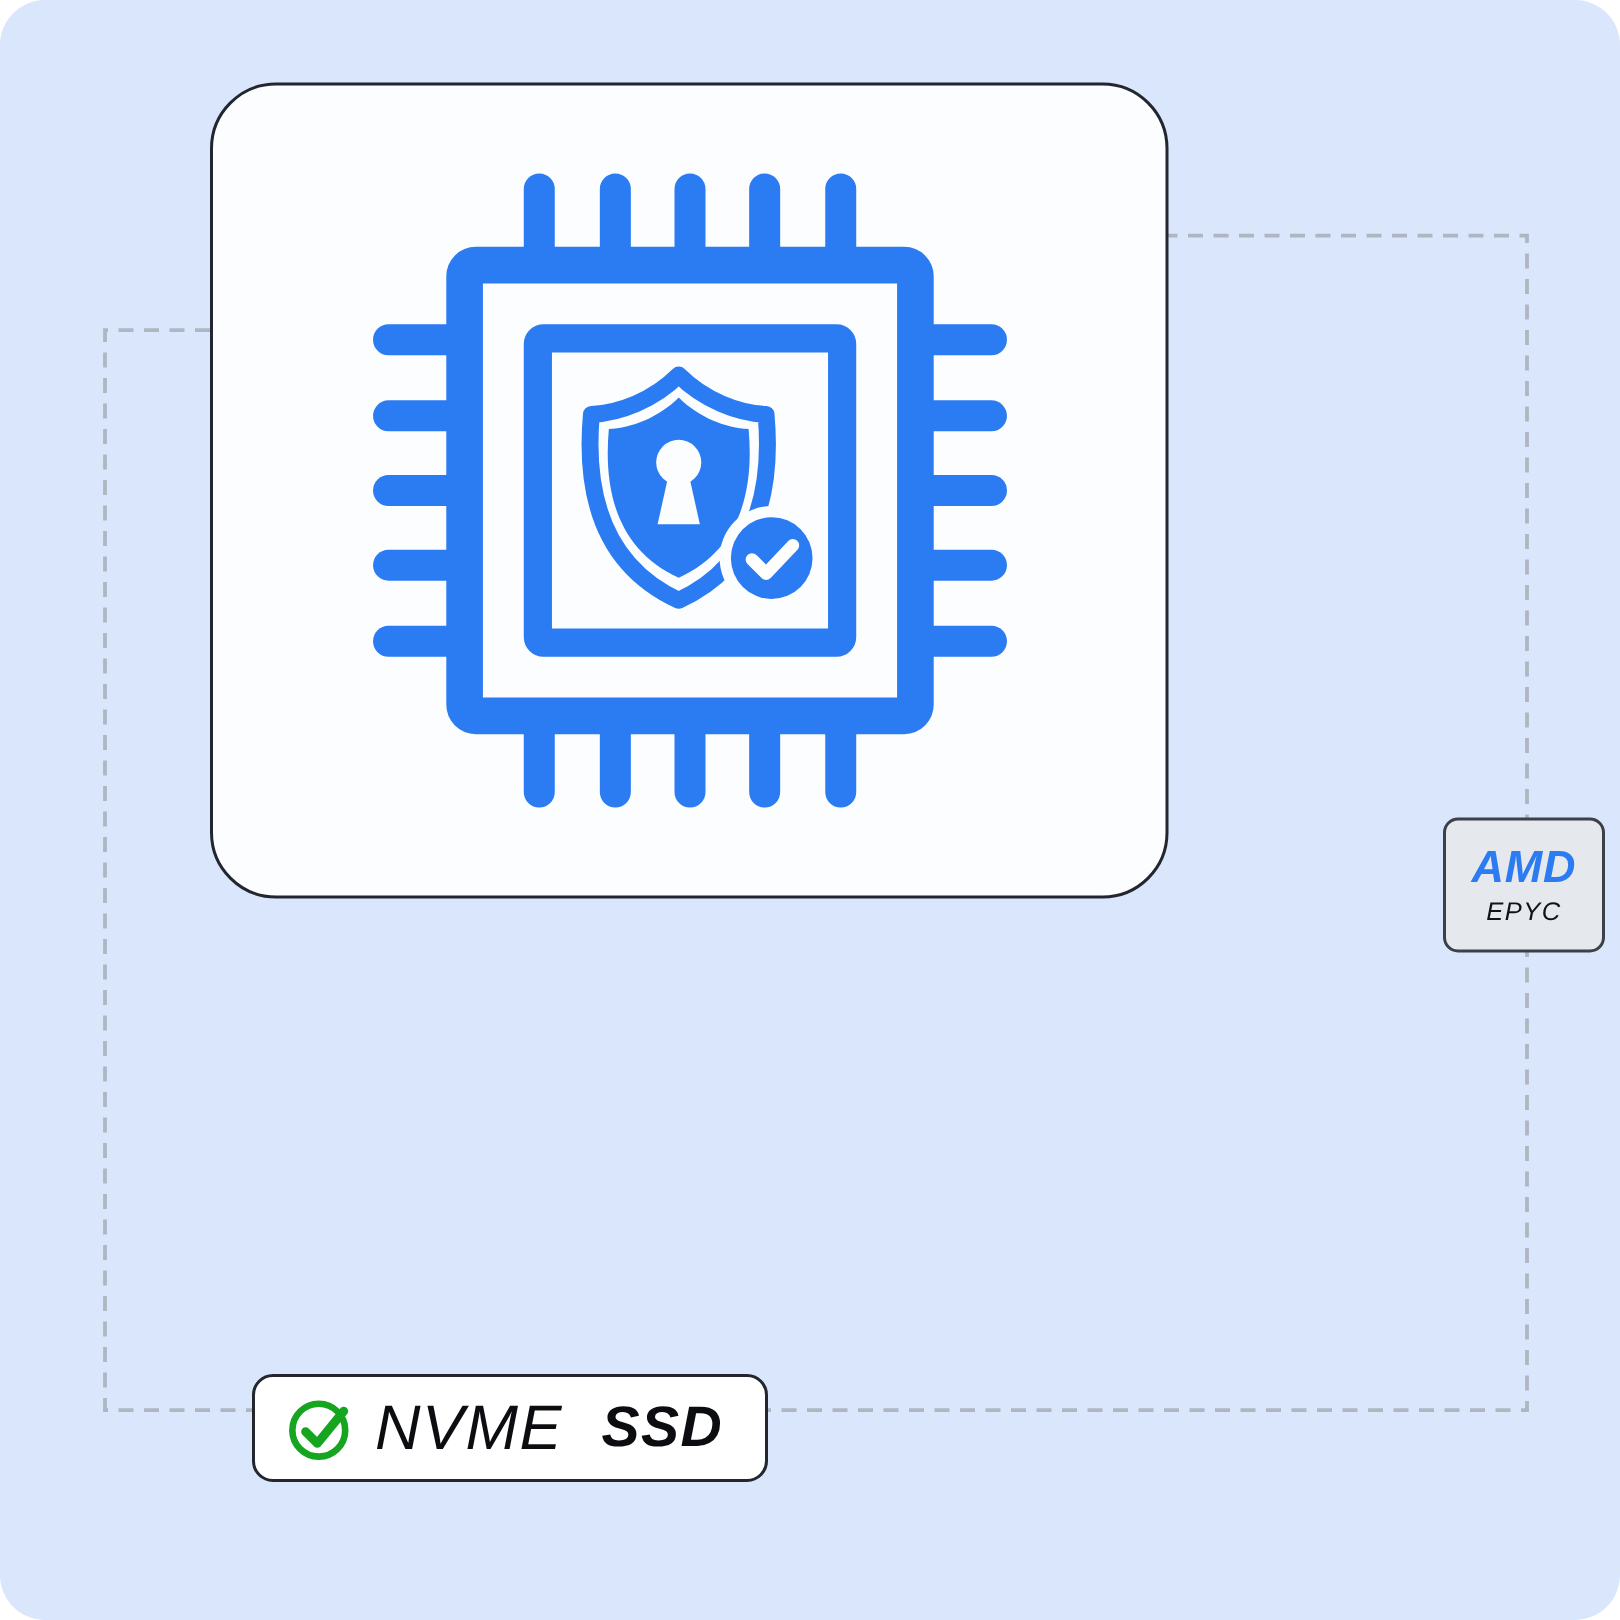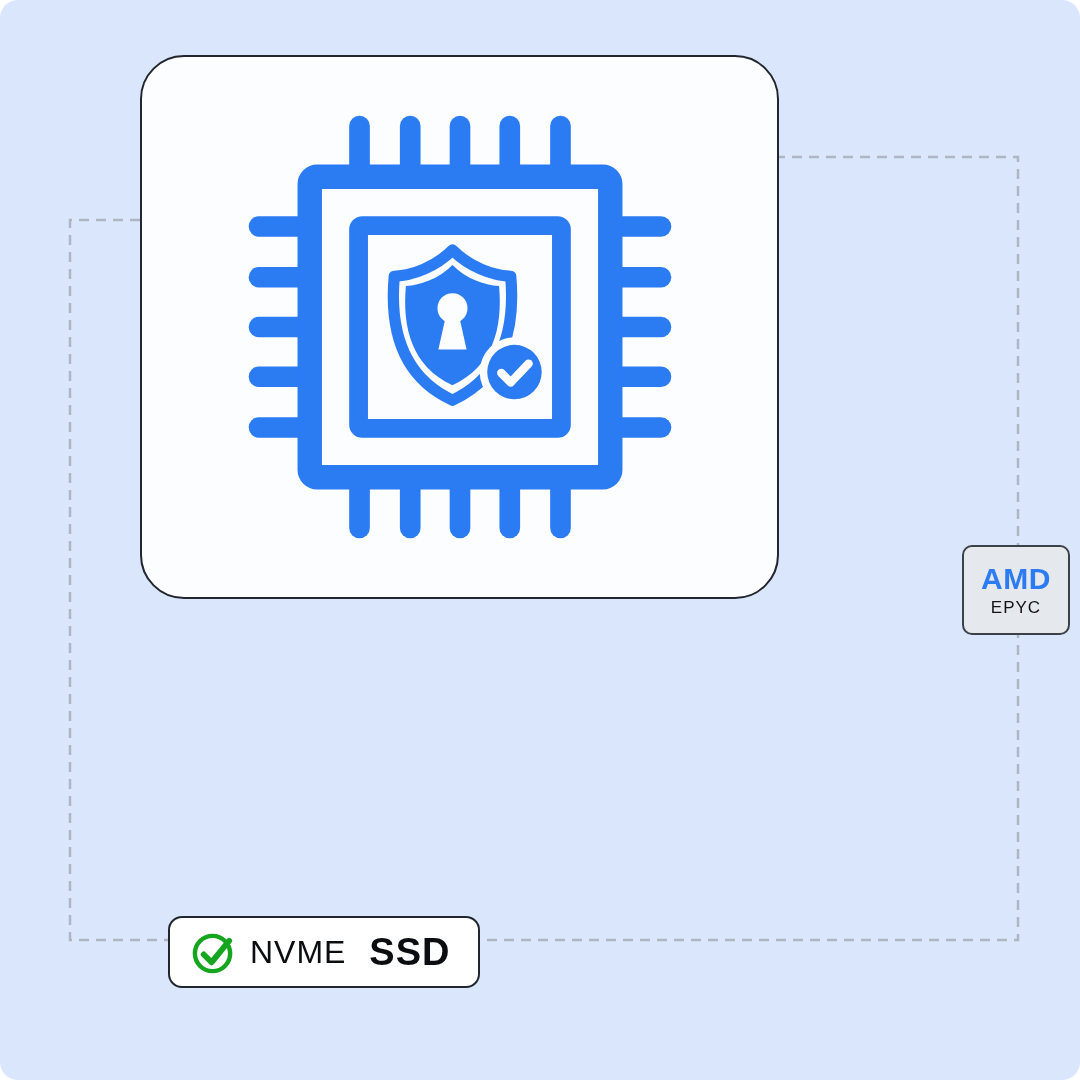--- a/index.html
+++ b/index.html
@@ -3,22 +3,23 @@
 <meta charset="utf-8">
 <style>
   html, body { margin: 0; padding: 0; background: #ffffff; }
   body { font-family: "Liberation Sans", "DejaVu Sans", sans-serif; }
 
   .canvas {
     position: relative;
     width: 1080px;
     height: 1080px;
     background: var(--background, #d9e6fb);
-    border-radius: 18px;
+    border-radius: 30px;
     overflow: hidden;
+    font-style: italic;
   }
 
   
   .connectors {
     position: absolute;
     inset: 0;
     z-index: 1;
   }
   .connector-path {
     fill: none;
@@ -98,21 +99,21 @@
     display: flex;
     align-items: center;
     gap: 13px;
     padding: 0 28px 0 20px;
     z-index: 3;
     box-sizing: border-box;
   }
   .check-circle { fill: #ffffff; stroke: var(--check-green, #16a51f); stroke-width: 4.5; }
   .check-mark   { fill: none; stroke: var(--check-green, #16a51f); stroke-width: 6; stroke-linecap: round; stroke-linejoin: round; }
   .nvme-text {
-    font-size: 32px;
+    font-size: 42px;
     color: #0b0d10;
     letter-spacing: 1px;
     white-space: pre;
     text-align: right;
   }
   .ssd-text {
     font-size: 38px;
     font-weight: 800;
     color: #0b0d10;
     letter-spacing: 1px;

